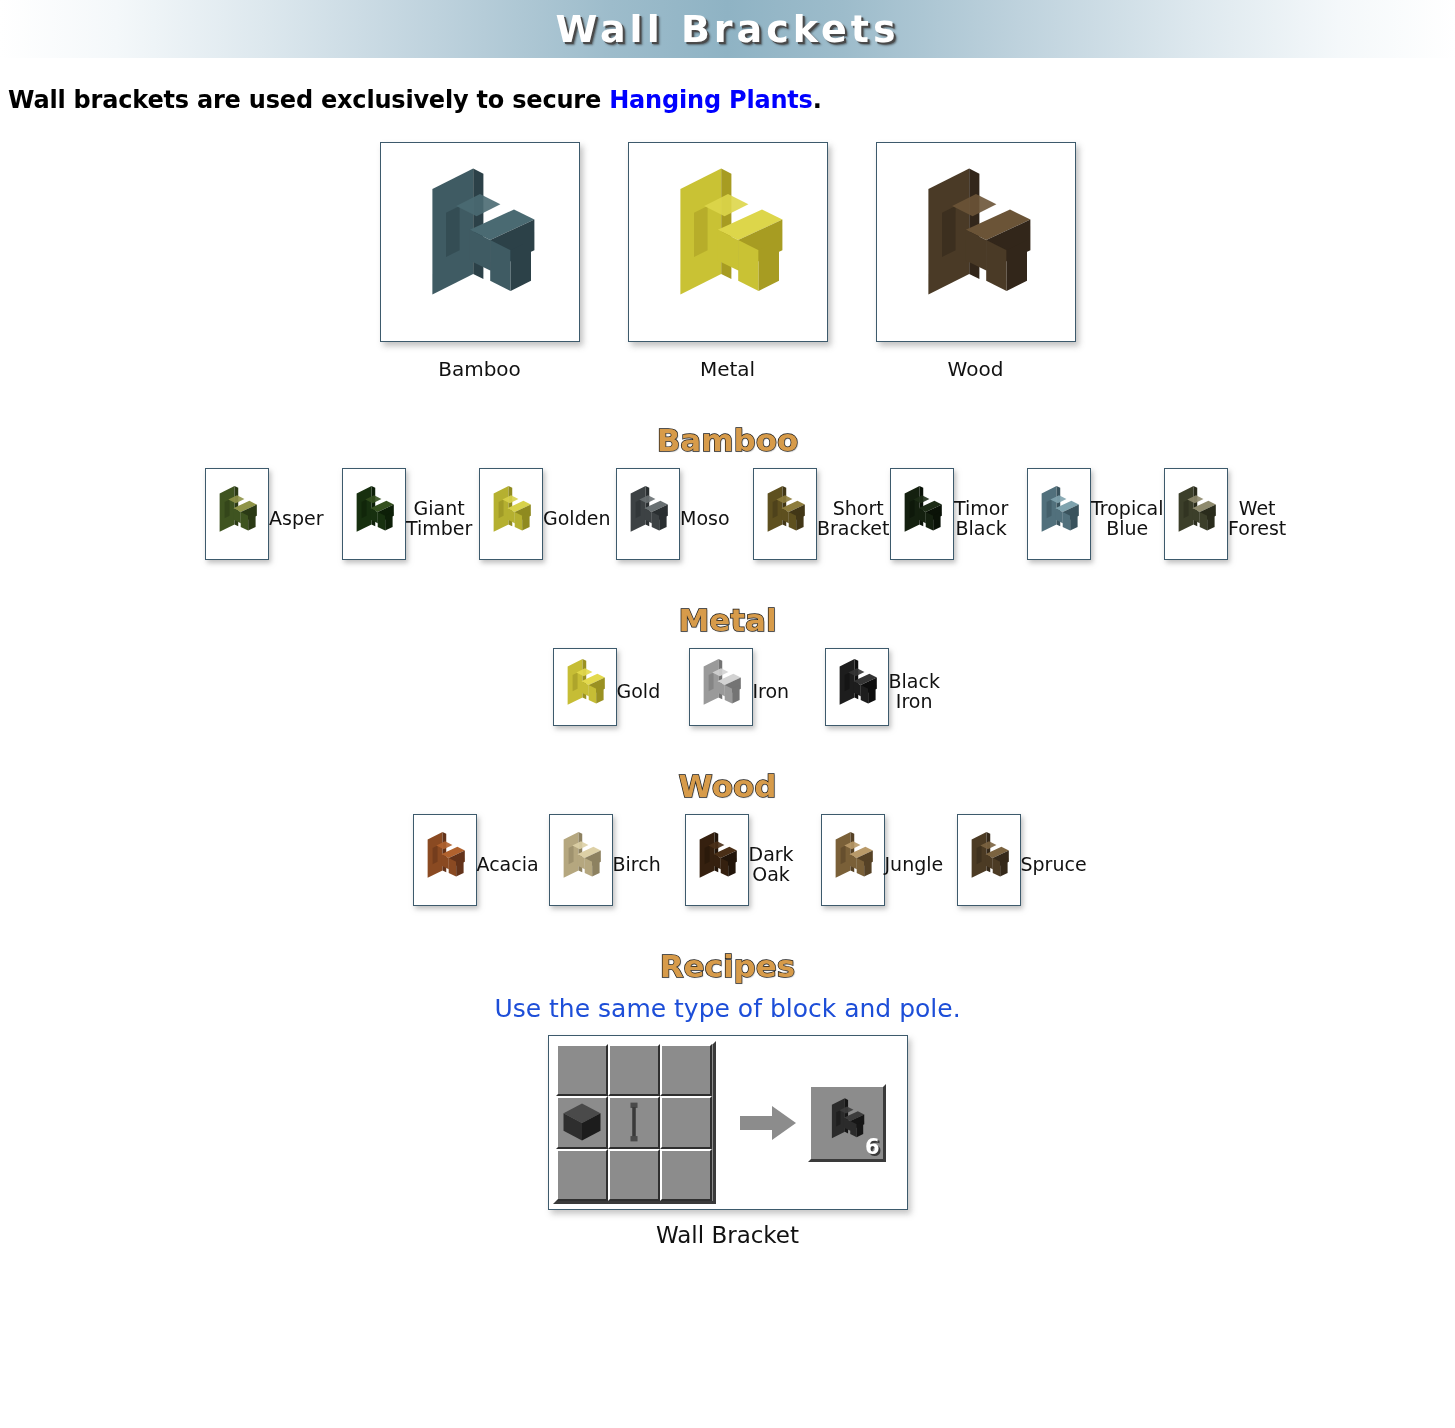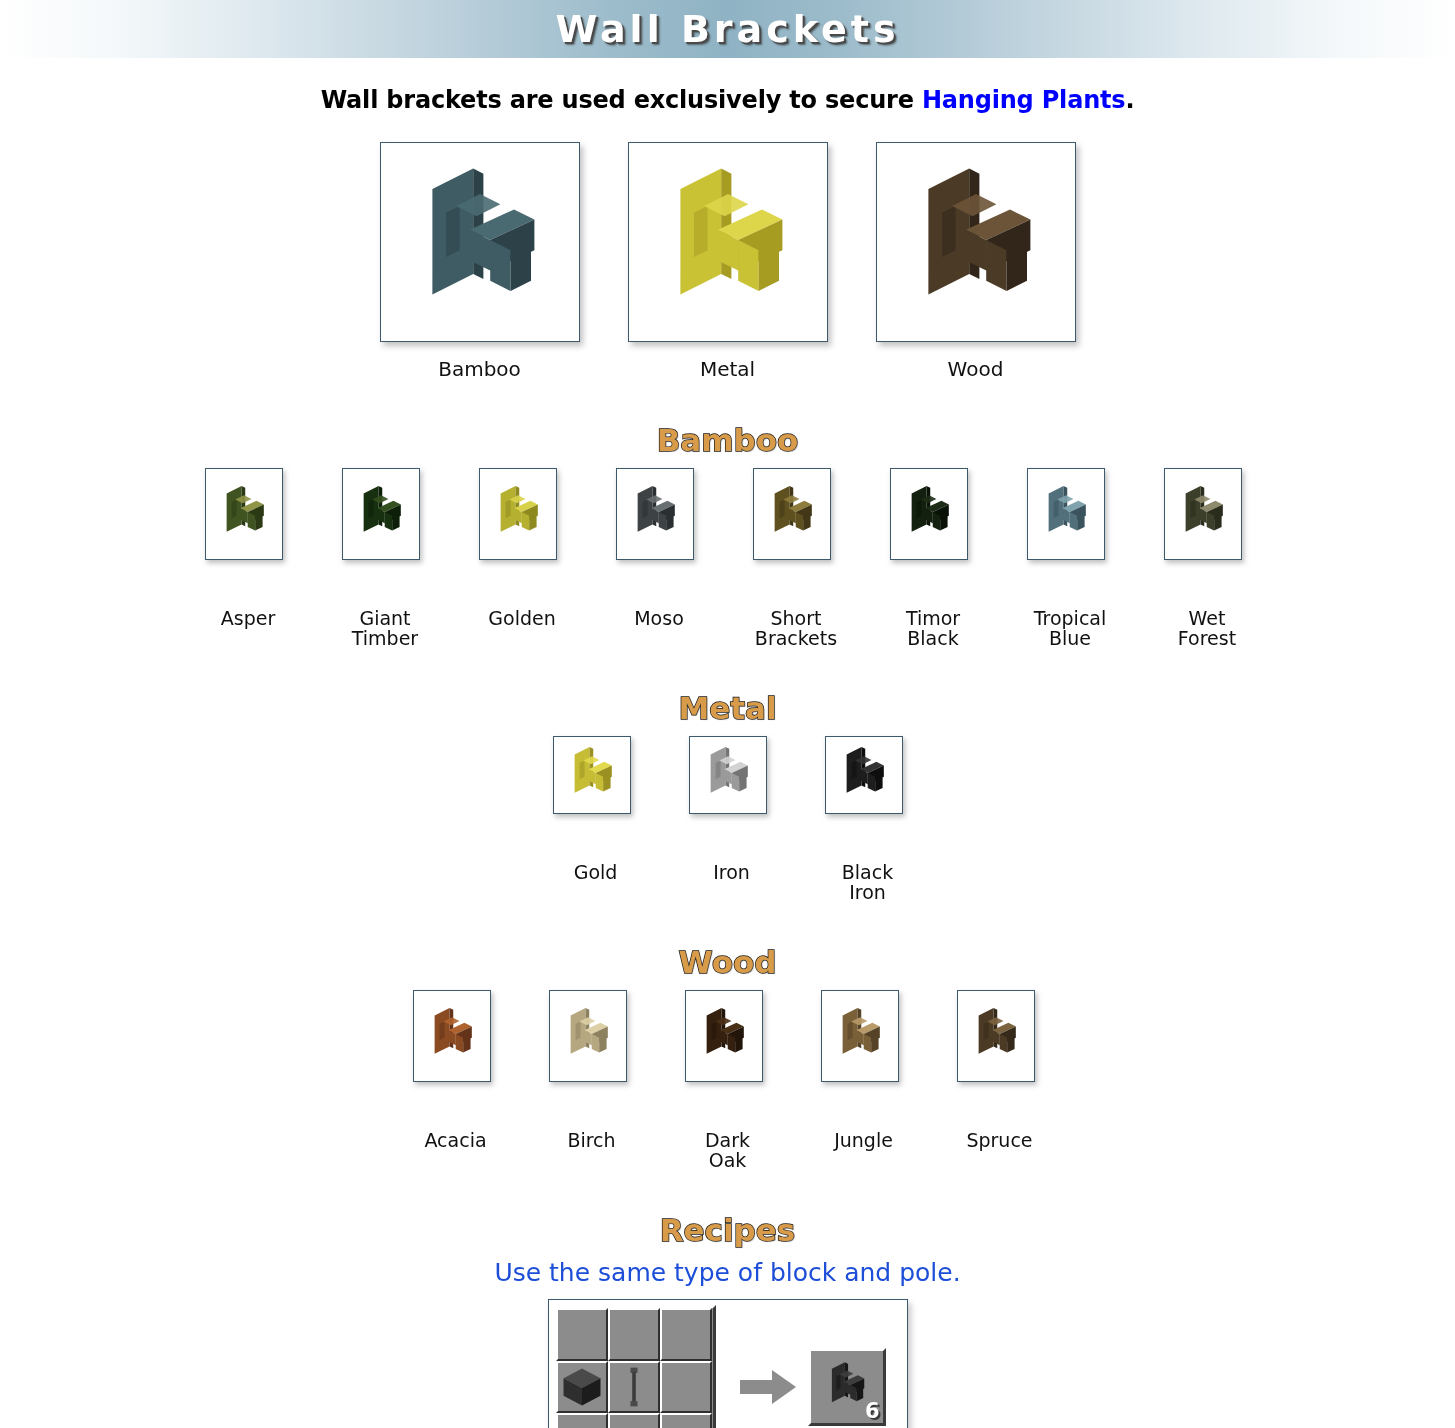--- a/index.html
+++ b/index.html
@@ -42,26 +42,27 @@
     font-weight: bold;
     color: #ffffff;
     letter-spacing: 4px;
     text-shadow: 2px 2px 0 #4a4a4a, 3px 3px 2px rgba(40,40,40,.55);
     font-family: "DejaVu Sans", "Liberation Sans", sans-serif;
     line-height: 1;
   }
 
   
   .intro {
-    text-align: center;
+    text-align: left;
     font-size: 24px;
     font-weight: bold;
     color: #000000;
     margin-top: 28px;
     letter-spacing: -0.2px;
+    padding-left: 8px;
   }
   .intro .link {
     color: #0000ff;
     text-decoration: none;
     cursor: pointer;
   }
 
   
   .cat-row {
     display: flex;
@@ -114,22 +115,22 @@
     justify-content: center;
     align-items: flex-start;
   }
   .item-row.bamboo  { gap: 51px; }
   .item-row.metal   { gap: 50px; padding-left: 8px; }
   .item-row.wood    { gap: 50px; }
 
   .item {
     width: 86px;
     display: flex;
-    flex-direction: column;
-    gap: 40px;
+    flex-direction: row;
+    align-items: center;
   }
   .item-tile {
     width: 78px;
     height: 78px;
     background: #ffffff;
     border: 1px solid #3d5a6c;
     box-shadow: 2px 3px 5px rgba(130,130,130,.5);
     display: flex;
     align-items: center;
     justify-content: center;

